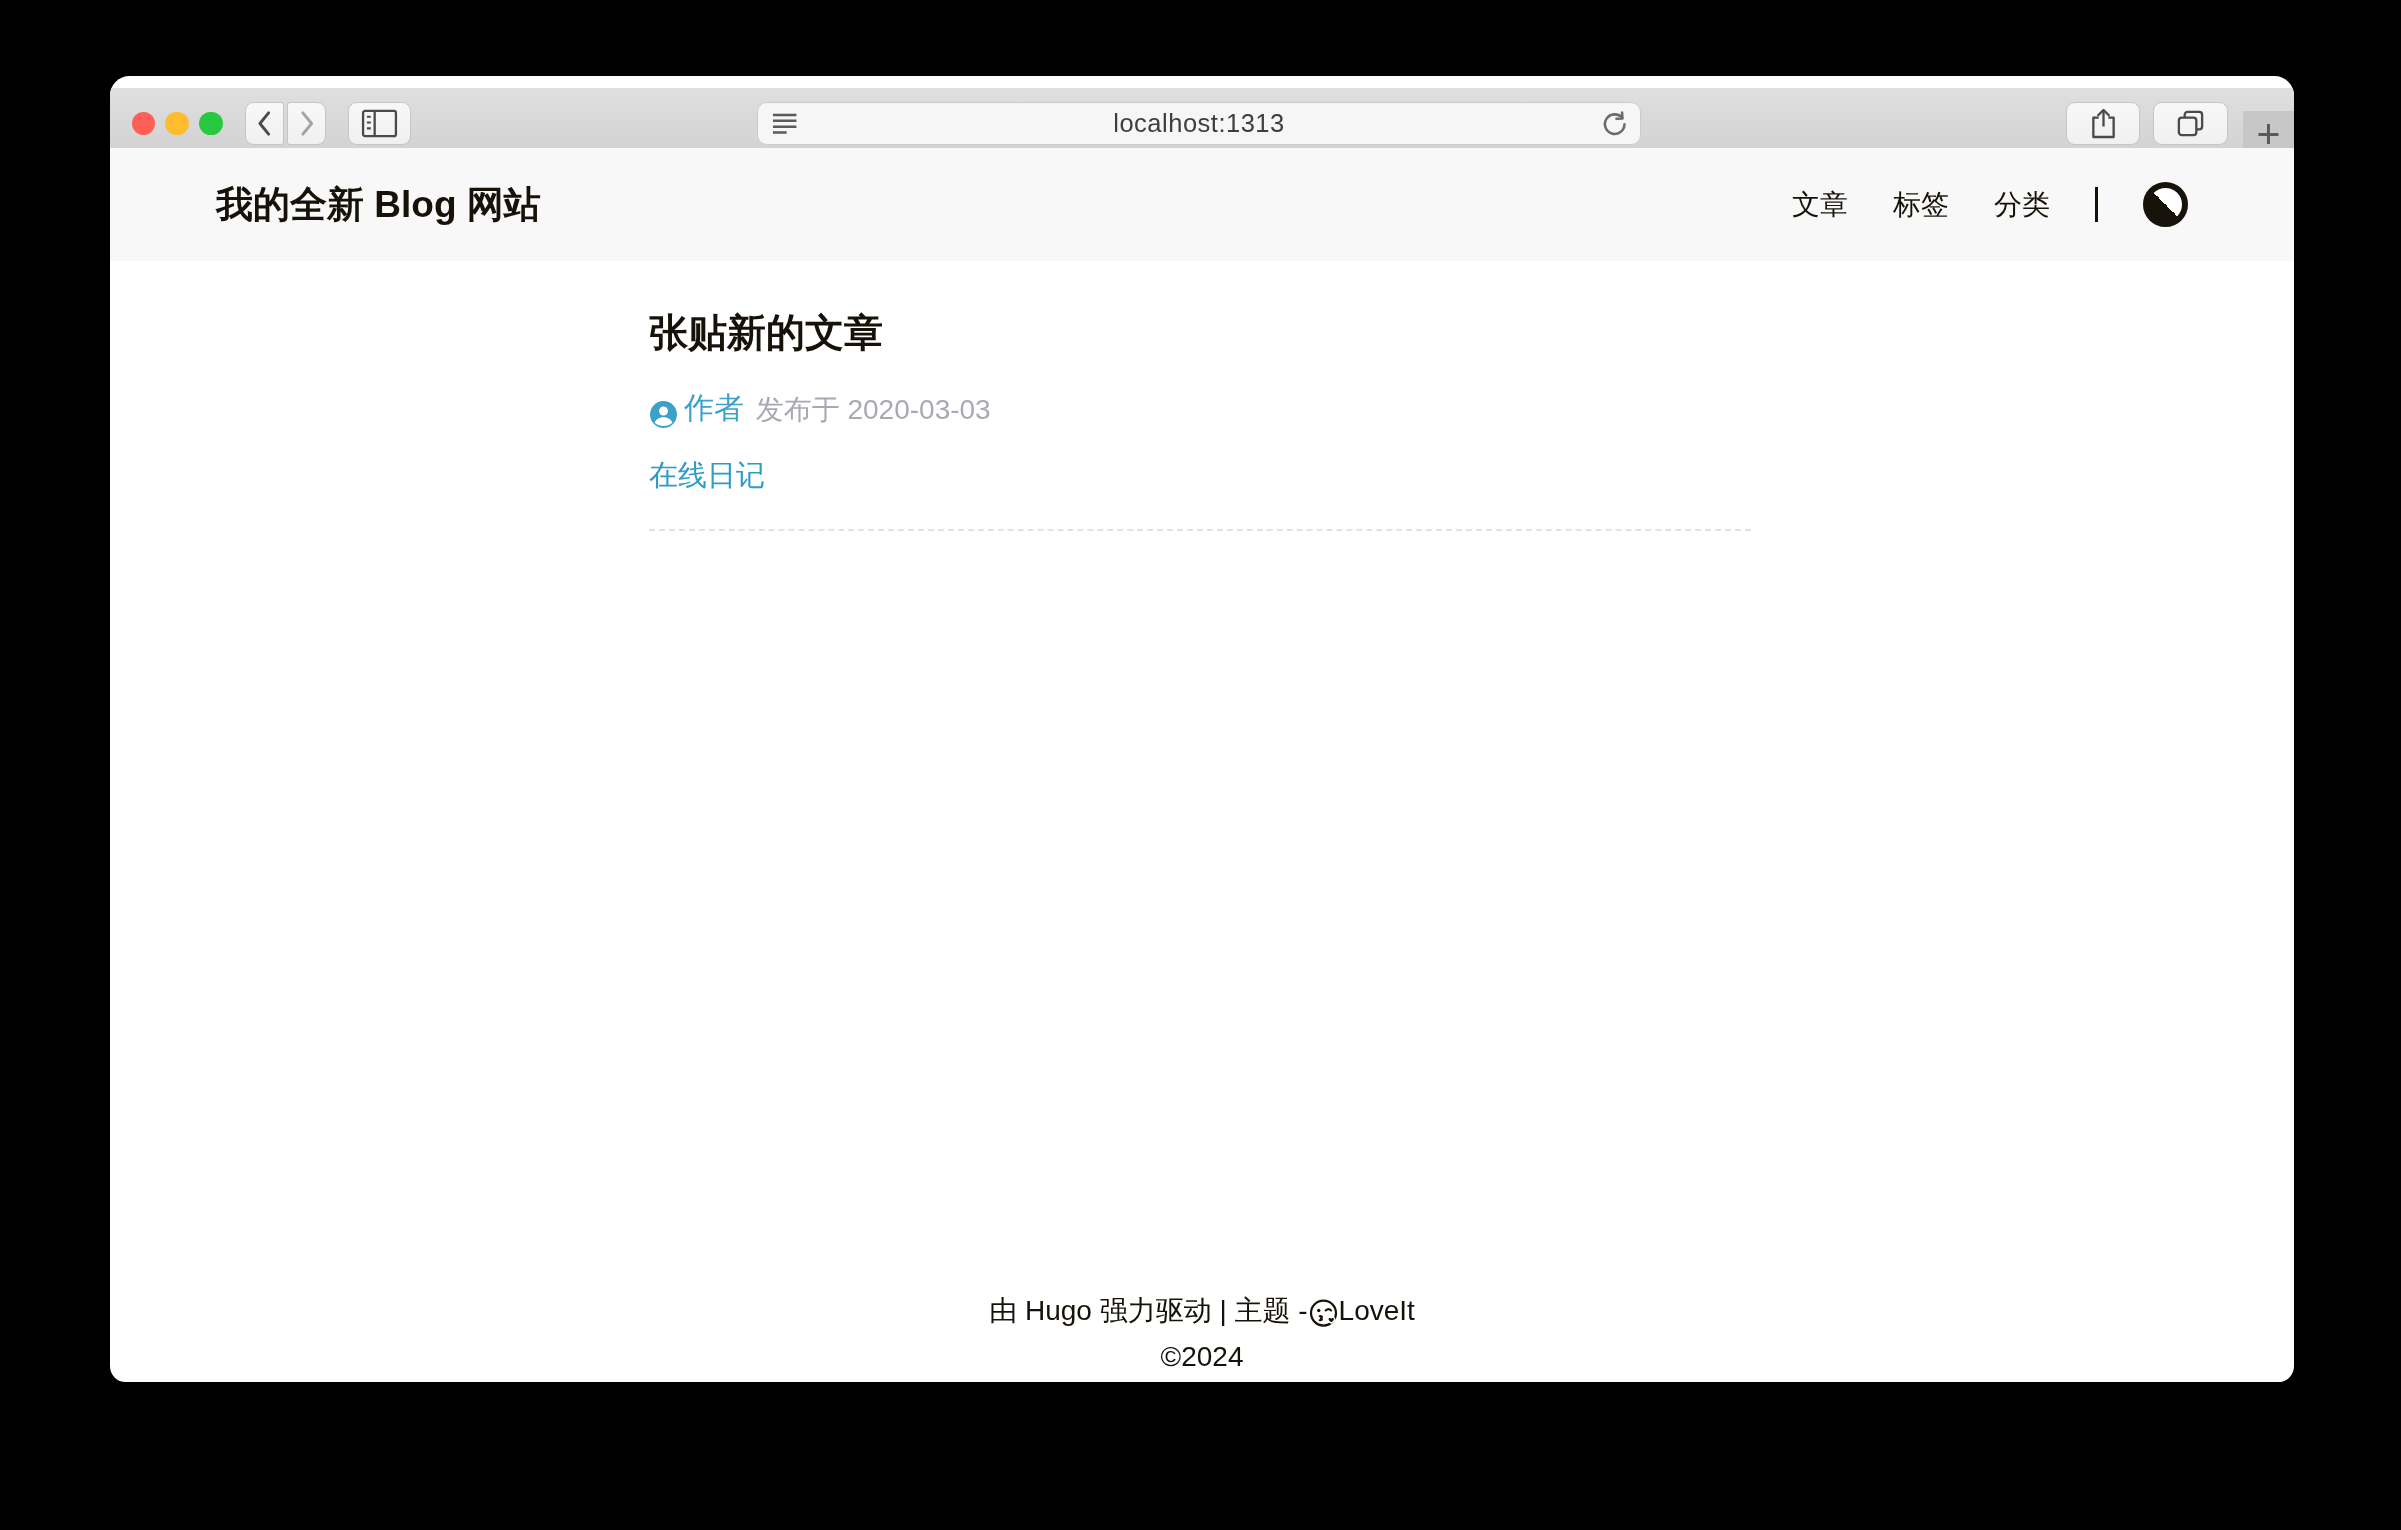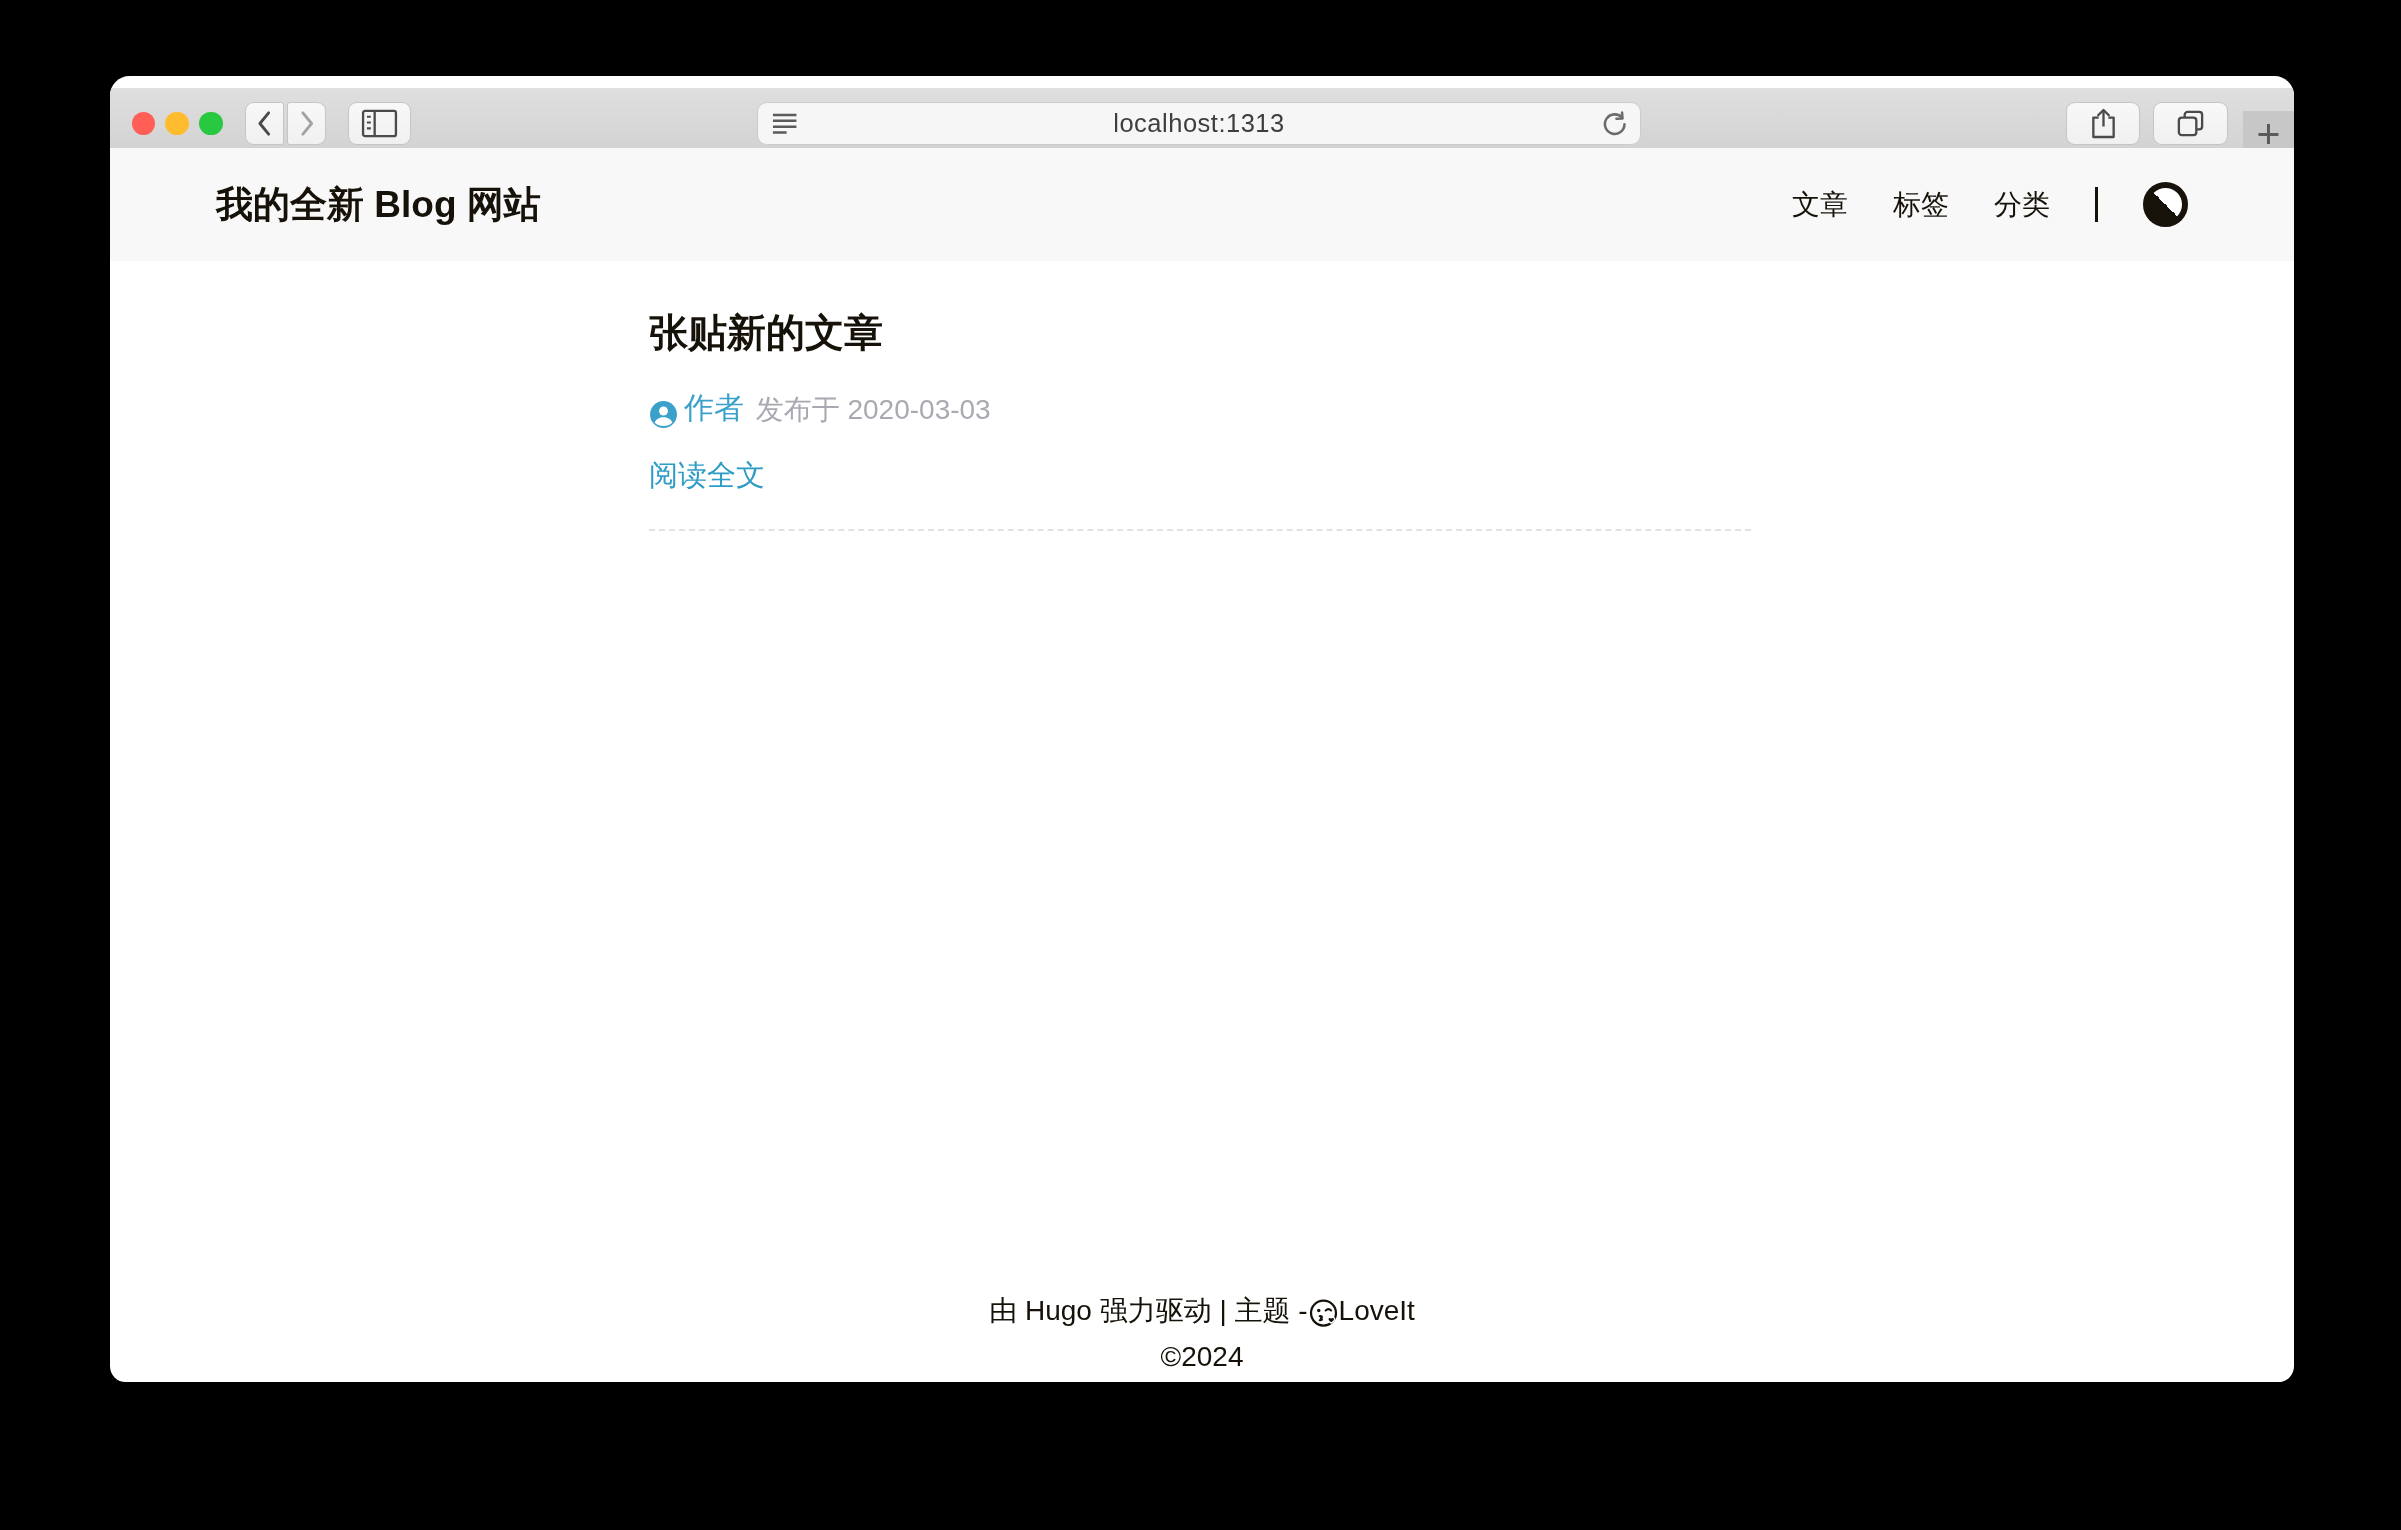--- a/index.html
+++ b/index.html
@@ -179,21 +179,21 @@
           <path d="M14 16.6 c-4.6 0 -7.8 2.6 -8.5 5.4 a13 13 0 0 0 17 0 c-.7 -2.8 -3.9 -5.4 -8.5 -5.4 z" fill="#ffffff"></path>
         </svg>
       </span>
       <span class="author-name">作者</span>
       <span class="publish-info">发布于 2020-03-03</span>
     </div>
 
     <div class="summary">
     </div>
 
-    <div class="read-more">阅读全文</div>
+    <div class="read-more">在线日记</div>
 
     <div class="post-divider"></div>
   </div>
 
   <div class="footer">
     <div class="row">
       <span>由 Hugo 强力驱动 | 主题 - </span>
       <span class="kiss-icon">
         <svg width="31" height="31" viewBox="0 0 36 36">
           <circle cx="18" cy="17.5" r="14.5" fill="none" stroke="#161209" stroke-width="2.6"></circle>

